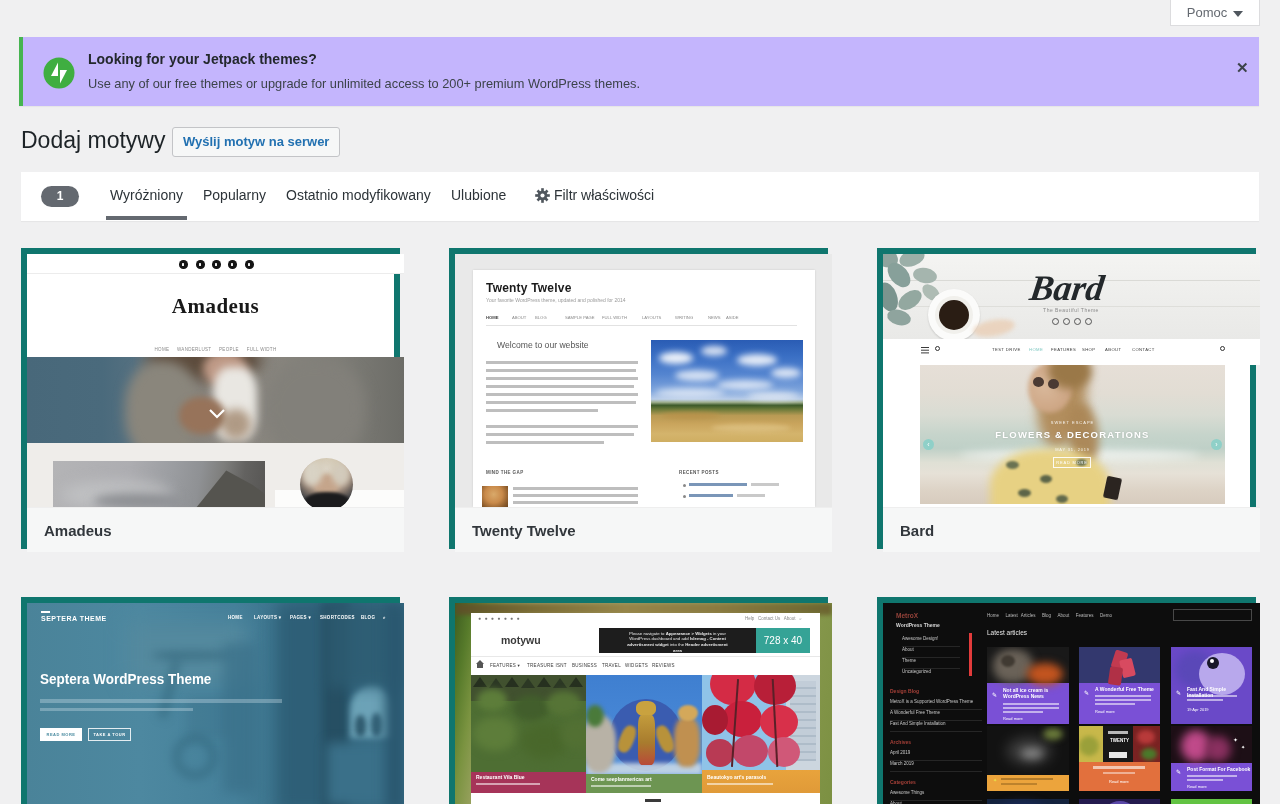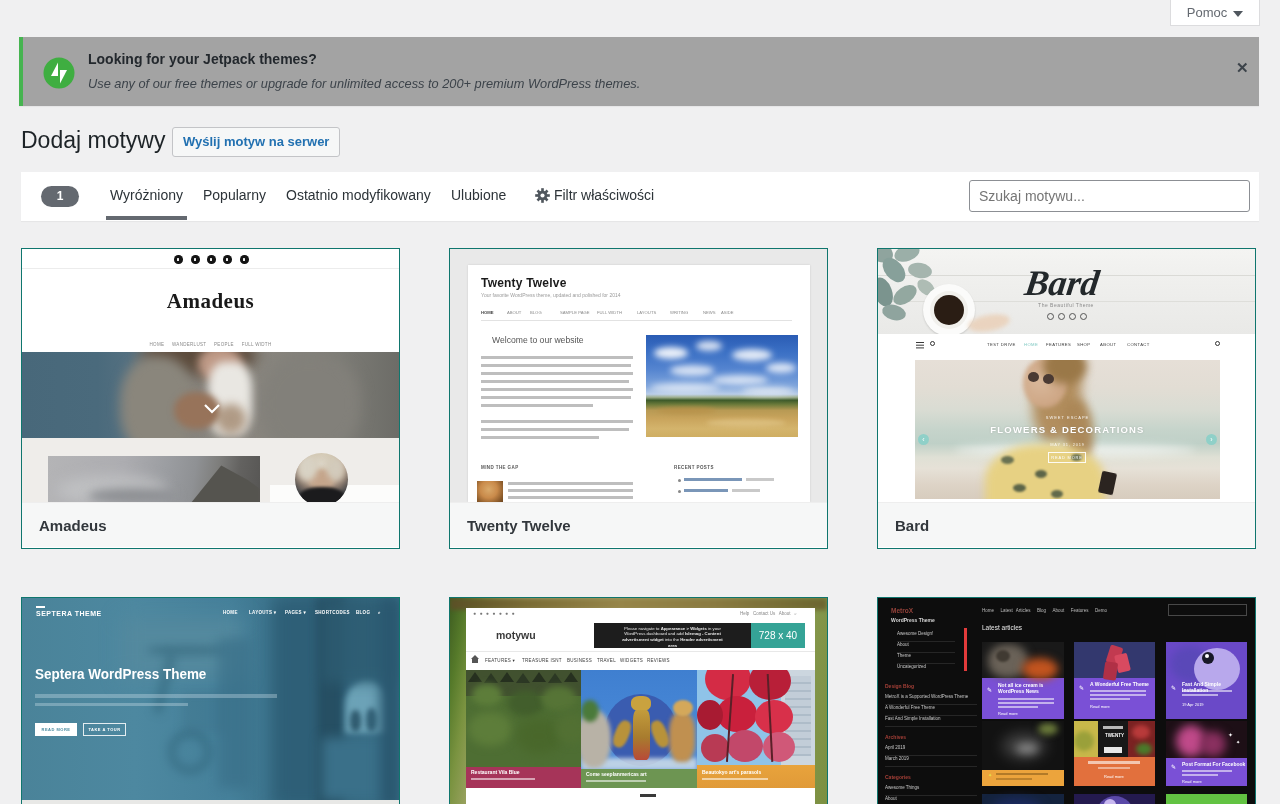--- a/index.html
+++ b/index.html
@@ -5,45 +5,45 @@
 * { margin:0; padding:0; box-sizing:border-box; }
 html,body { width:1280px; height:804px; background:#f0f0f1; font-family:"Liberation Sans", sans-serif; overflow:hidden; }
 .abs { position:absolute; }
 body { position:relative; }
 
 
 #pomoc { left:1170px; top:0; width:90px; height:26px; background:#fff; border:1px solid #dcdcde; border-top:none; color:#646970; font-size:13px; line-height:25px; text-align:center; }
 #pomoc .tri { display:inline-block; width:0; height:0; border-left:5px solid transparent; border-right:5px solid transparent; border-top:6px solid #50575e; margin-left:6px; vertical-align:middle; }
 
 
-#notice { left:19px; top:37px; width:1240px; height:69px; background:#a3a3a3; border-left:4px solid #46b450; box-shadow:0 1px 1px rgba(0,0,0,.04); }
+#notice { left:19px; top:37px; width:1240px; height:69px; background:#c4b5fd; border-left:4px solid #46b450; box-shadow:0 1px 1px rgba(0,0,0,.04); }
 #jp-logo { left:20px; top:20px; }
 #notice .tt { left:65px; top:14px; font-size:14px; font-weight:bold; color:#23282d; }
-#notice .bb { left:65px; top:39px; font-size:12.8px; color:#3c434a;font-style:italic; }
+#notice .bb { left:65px; top:39px; font-size:12.8px; color:#3c434a; }
 #jp-btn { left:1045px; top:22px; width:153px; height:27px; background:#41a0d9; border:1px solid #2d86ba; border-radius:4px; color:#fff; font-size:13px; font-weight:bold; text-align:center; line-height:25px; }
 #notice .x { left:1213px; top:22px; font-size:15px; font-weight:bold; color:#3c434a; }
 
 
 #h1 { left:21px; top:127px; font-size:23px; font-weight:400; color:#1d2327; }
 #upload { left:172px; top:127px; height:30px; padding:0 10px; background:#f6f7f7; border:1px solid #c3c4c7; border-radius:3px; color:#2271b1; font-size:13px; font-weight:600; line-height:28px; display:inline-block; }
 
 
 #fbar { left:21px; top:172px; width:1238px; height:49px; background:#fff; box-shadow:0 1px 1px rgba(0,0,0,.04); }
 #fbar .cnt { left:20px; top:14px; width:38px; height:21px; background:#646970; border-radius:11px; color:#fff; font-size:12px; font-weight:bold; text-align:center; line-height:21px; }
 .ftab { top:15px; font-size:14px; color:#2c3338; }
 #ftab1 { left:89px; }
 #ftab1:after { content:""; position:absolute; left:-4px; right:-4px; bottom:-17px; height:4px; background:#646970; }
 #ftab2 { left:182px; }
 #ftab3 { left:265px; }
 #ftab4 { left:430px; }
 #ffeat { left:514px; top:15px; font-size:14px; color:#2c3338; }
 #search { left:948px; top:8px; width:281px; height:32px; background:#fff; border:1px solid #8c8f94; border-radius:3px; color:#757575; font-size:14px; line-height:30px; padding-left:9px; }
 
 
-.card { position:absolute; width:379px; background:#fff; border:1px solid #0f766e; }
+.card { position:absolute; width:379px; background:#fff; border:6px solid #0f766e; }
 .shot { position:absolute; left:0; top:0; width:377px; height:253px; overflow:hidden; }
 .cname { position:absolute; left:0; top:253px; width:377px; height:45px; background:#f6f7f7; border-top:1px solid #eee; }
 .cname span { position:absolute; left:17px; top:14px; font-size:15px; font-weight:bold; color:#32373c; }
 .soc { width:8.5px; height:8.5px; border-radius:50%; background:#141414; }
 .soc:after { content:""; position:absolute; left:3.4px; top:2.8px; width:1.7px; height:3.2px; background:#fff; opacity:.95; border-radius:.5px; }
 .tnav { top:61px; font-size:4.2px; color:#8a8a8a; letter-spacing:0; }
 .tl { height:3px; background:#a8a8a8; opacity:.75; }
 .leaf { border-radius:50%; background:#8fa49e; }
 .bnav { top:8px; font-size:4.2px; color:#3a3a3a; letter-spacing:.4px; }
 .stl { height:3.5px; background:rgba(210,230,238,.34); }
@@ -90,21 +90,20 @@
           <rect x="12.2" y="6.6" width="3.6" height="2.8"></rect>
           <g transform="rotate(45 8 8)">
             <rect x="6.6" y="0.4" width="2.8" height="3.2"></rect>
             <rect x="6.6" y="12.4" width="2.8" height="3.2"></rect>
             <rect x="0.4" y="6.6" width="3.2" height="2.8"></rect>
             <rect x="12.4" y="6.6" width="3.2" height="2.8"></rect>
           </g>
         </g>
         <circle cx="8" cy="8" r="2.2" fill="#fff"></circle>
       </svg> Filtr właściwości</span>
-  <div class="abs" id="search">Szukaj motywu...</div>
 </div>
 
 <div class="card" style="left:21px; top:248px; height:301px;">
   <div class="shot" id="shot1">
     <div class="abs" style="left:0;top:0;width:377px;height:20px;background:#fff;border-bottom:1px solid #ececec;"></div>
     <div class="abs soc" style="left:152px;top:6px;"></div>
     <div class="abs soc" style="left:169px;top:6px;"></div>
     <div class="abs soc" style="left:185px;top:6px;"></div>
     <div class="abs soc" style="left:201px;top:6px;"></div>
     <div class="abs soc" style="left:218px;top:6px;"></div>

